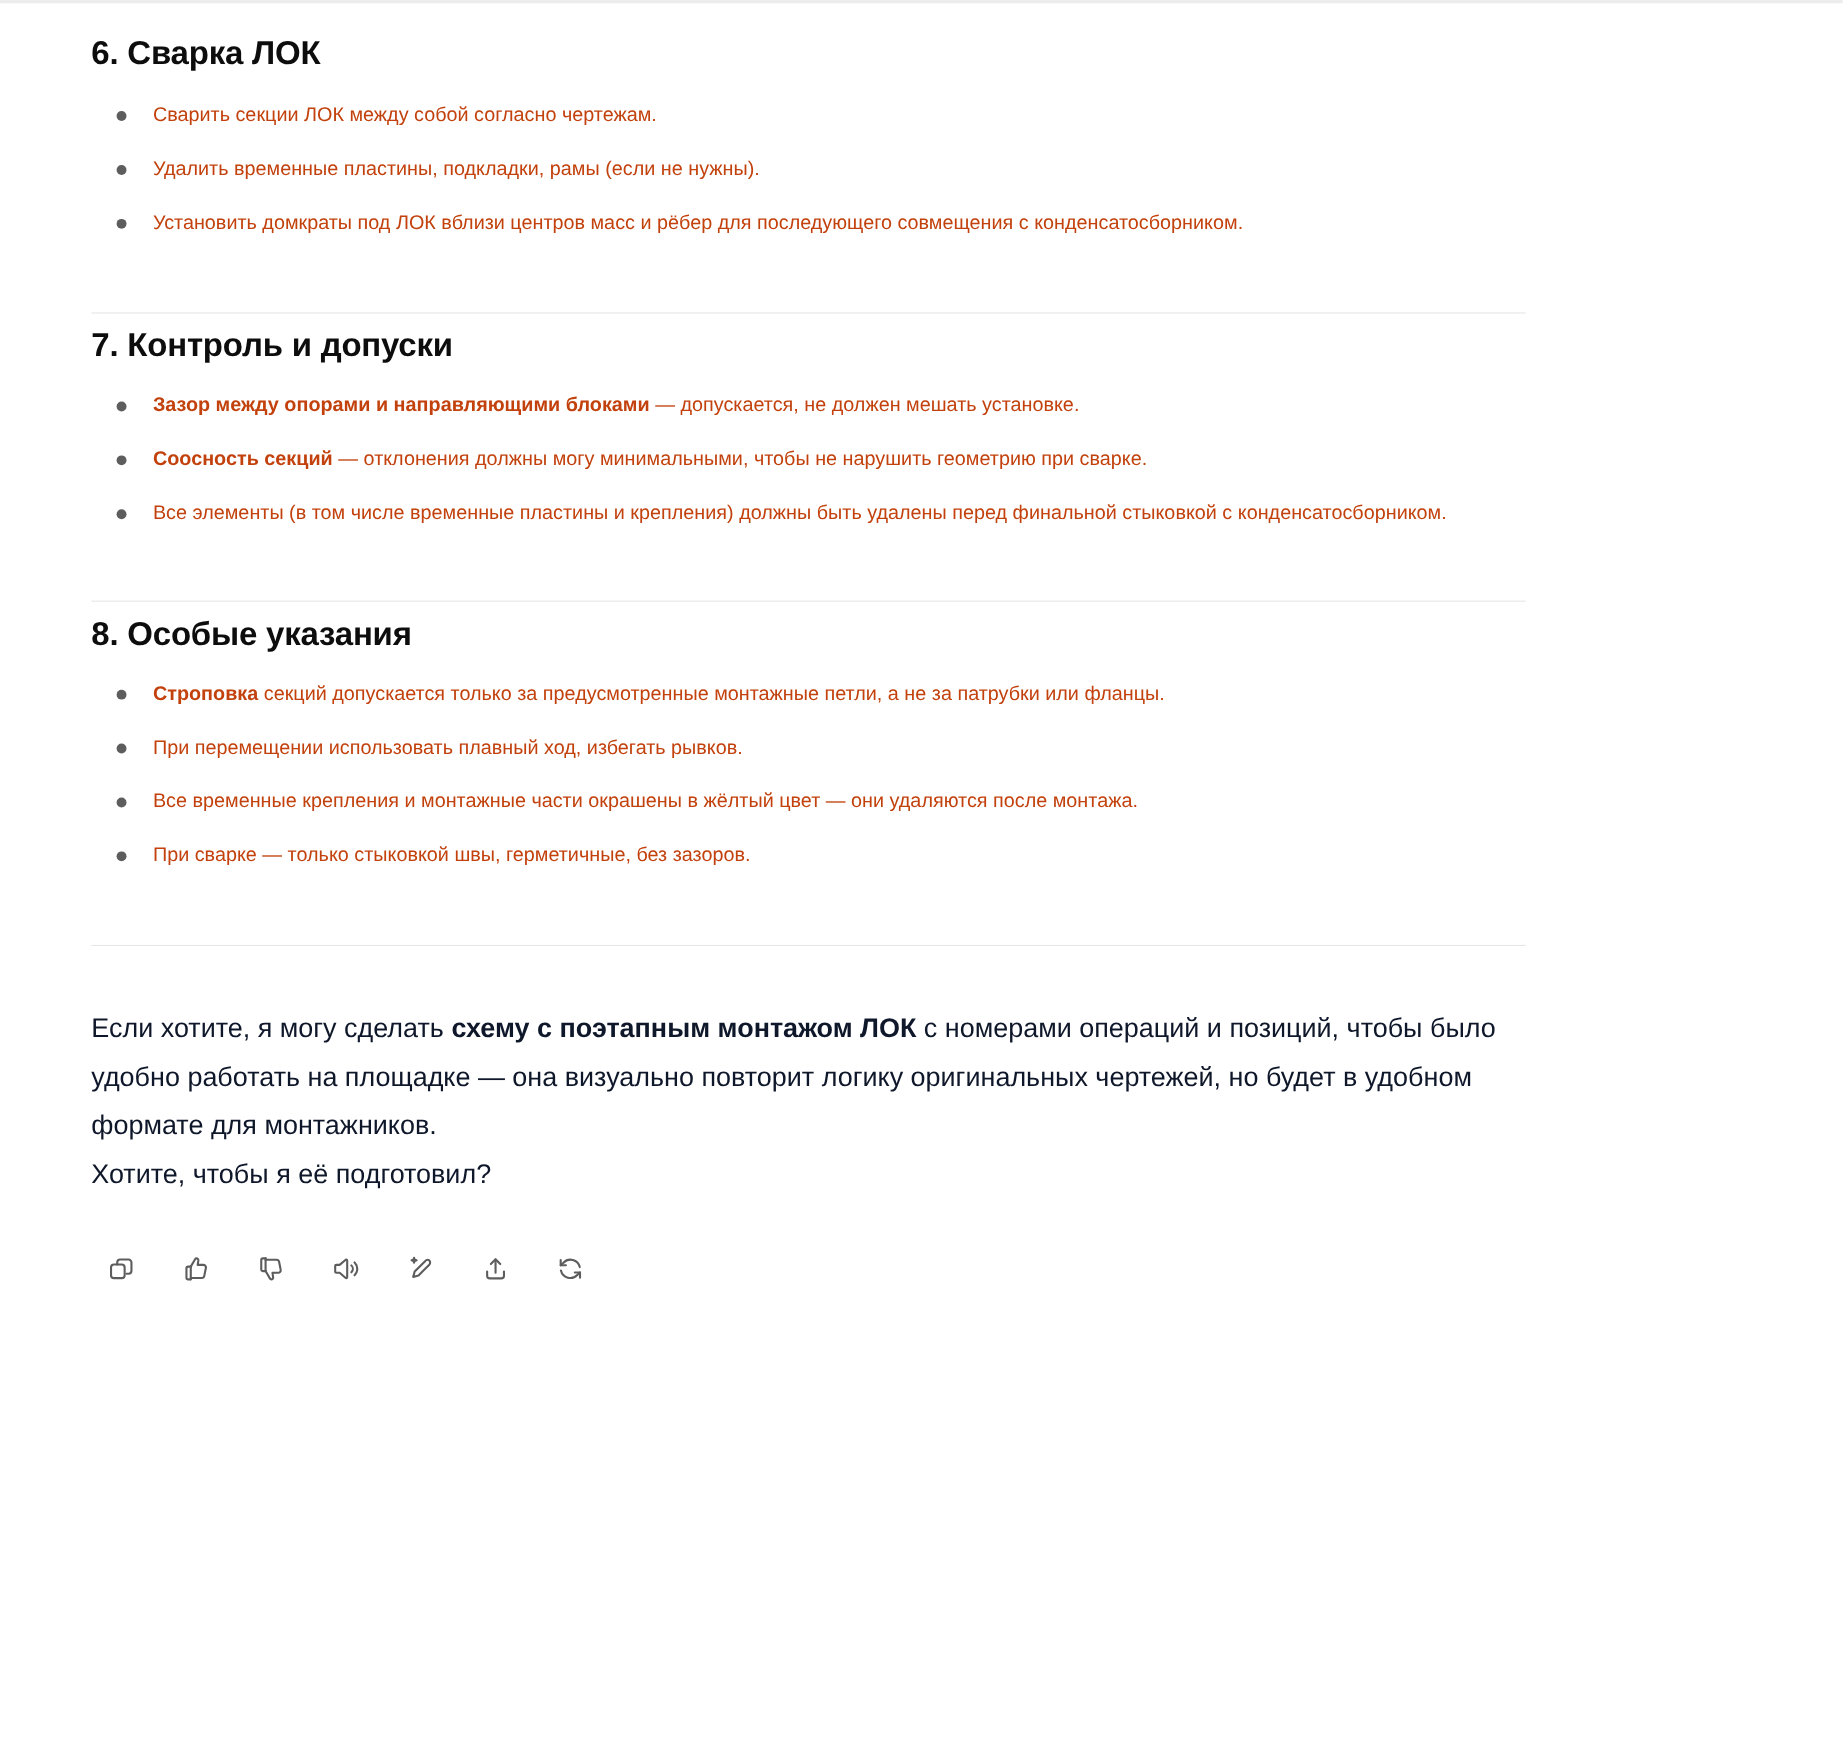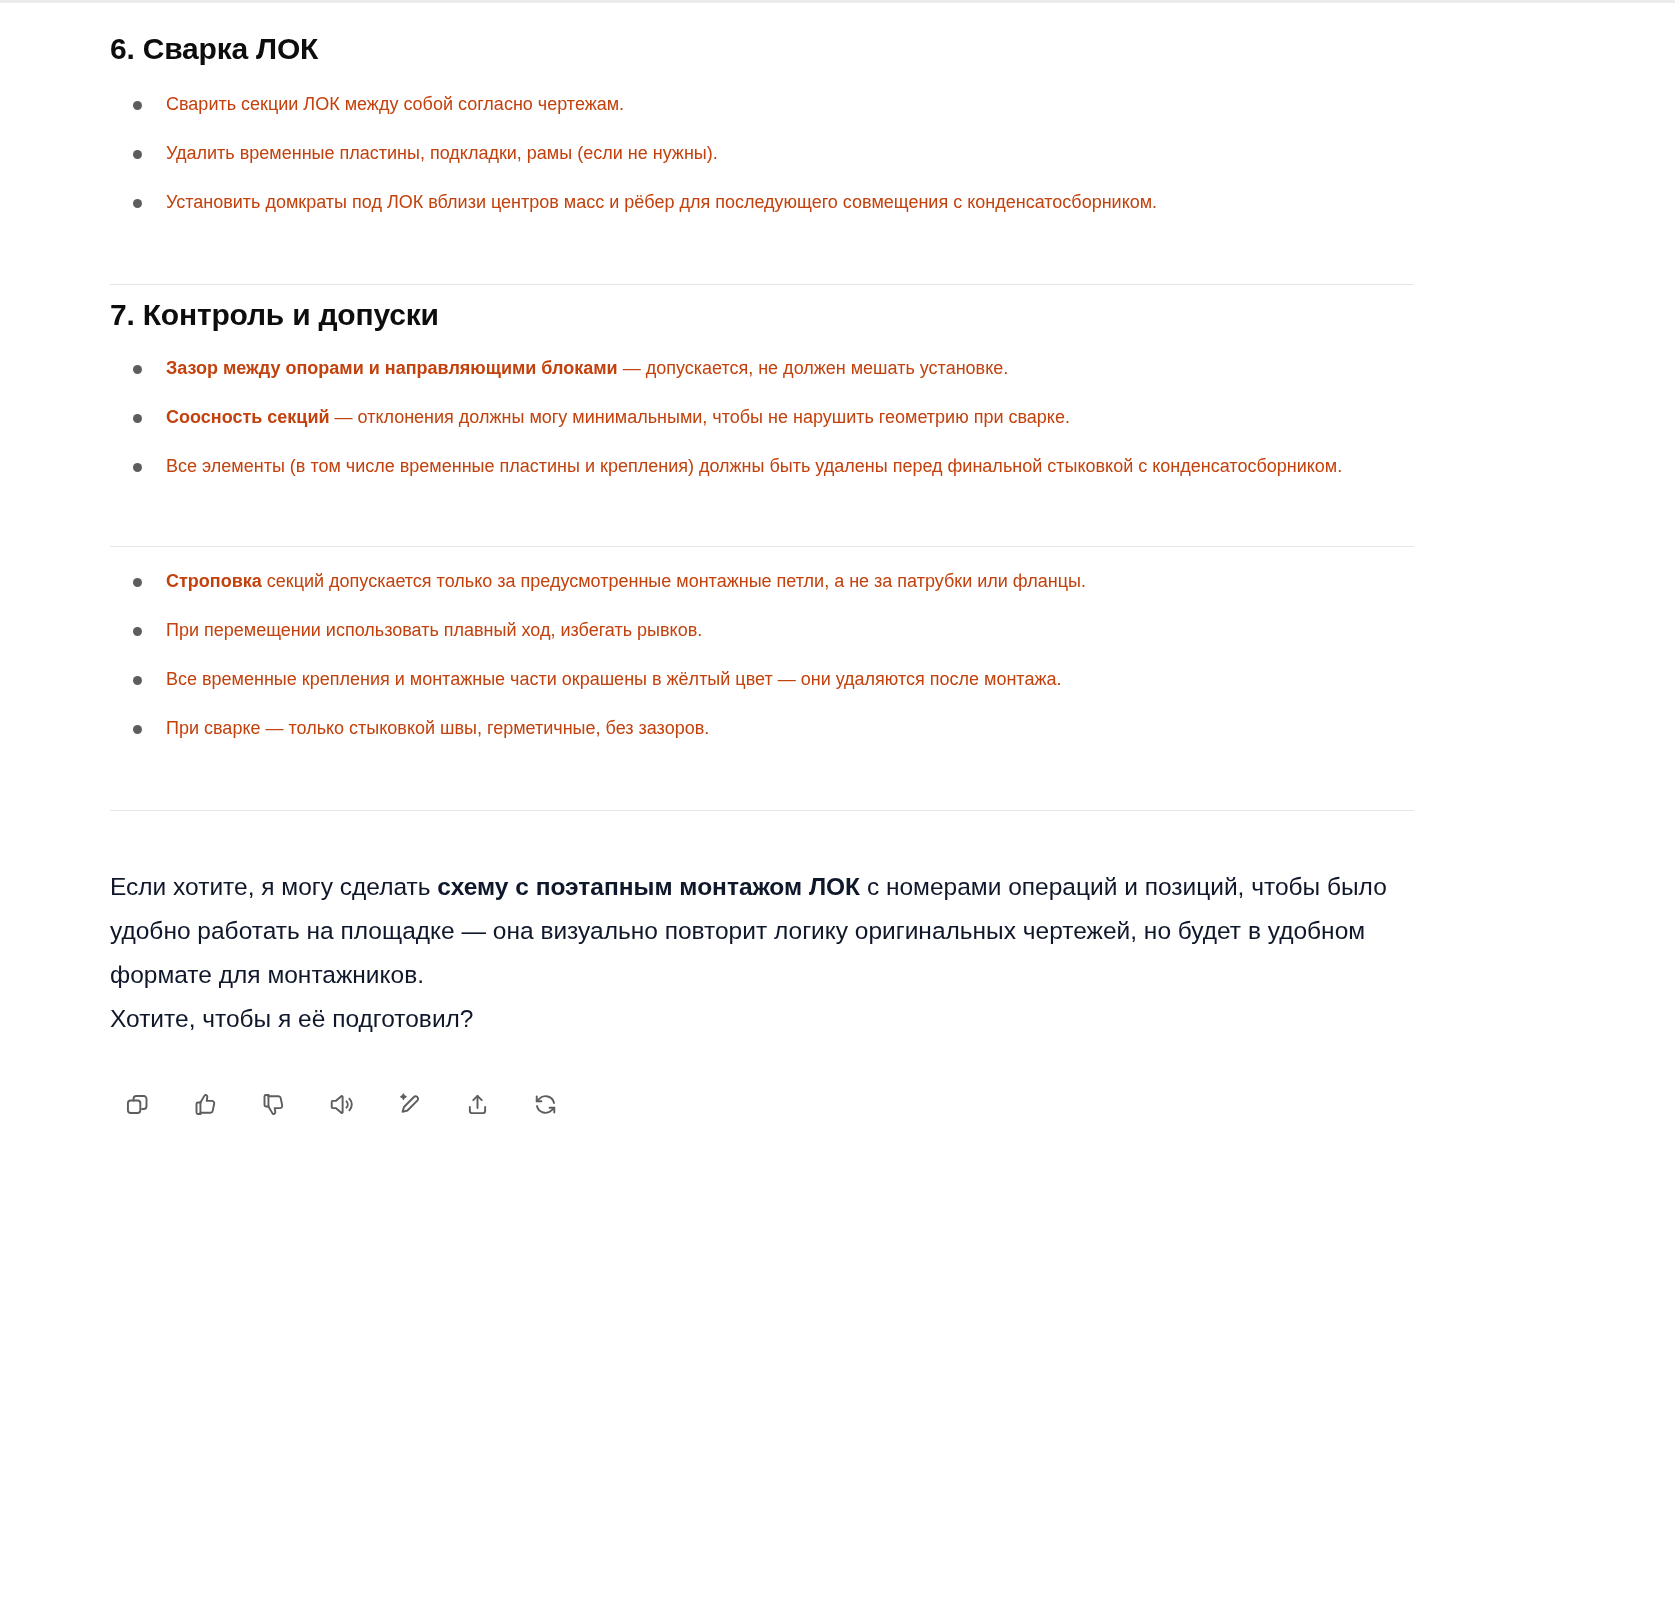--- a/index.html
+++ b/index.html
@@ -27,21 +27,21 @@
     background: #ececec;
   }
 
   .page {
     position: relative;
     padding-top: 3px;
   }
 
   .content {
     margin: 0;
-    padding: 0 0 0 110px;
+    padding: 0 0 0 83px;
     width: 1466px;
   }
 
   .col {
     width: 1300px;
   }
 
   h2.section-title {
     font-size: 30px;
     font-weight: 700;
@@ -168,20 +168,21 @@
           <b>Соосность секций</b><span> — отклонения должны могу минимальными, чтобы не нарушить геометрию при сварке.</span>
         </li>
         <li>
           <span>Все элементы (в том числе временные пластины и крепления) должны быть удалены перед финальной стыковкой с конденсатосборником.</span>
         </li>
       </ul>
       <hr class="divider">
     </section>
 
     <section class="col sec-8">
+      <h2 class="section-title">8. Особые указания</h2>
       <ul class="bullets">
         <li>
           <b>Строповка</b><span> секций допускается только за предусмотренные монтажные петли, а не за патрубки или фланцы.</span>
         </li>
         <li>
           <span>При перемещении использовать плавный ход, избегать рывков.</span>
         </li>
         <li>
           <span>Все временные крепления и монтажные части окрашены в жёлтый цвет — они удаляются после монтажа.</span>
         </li>

